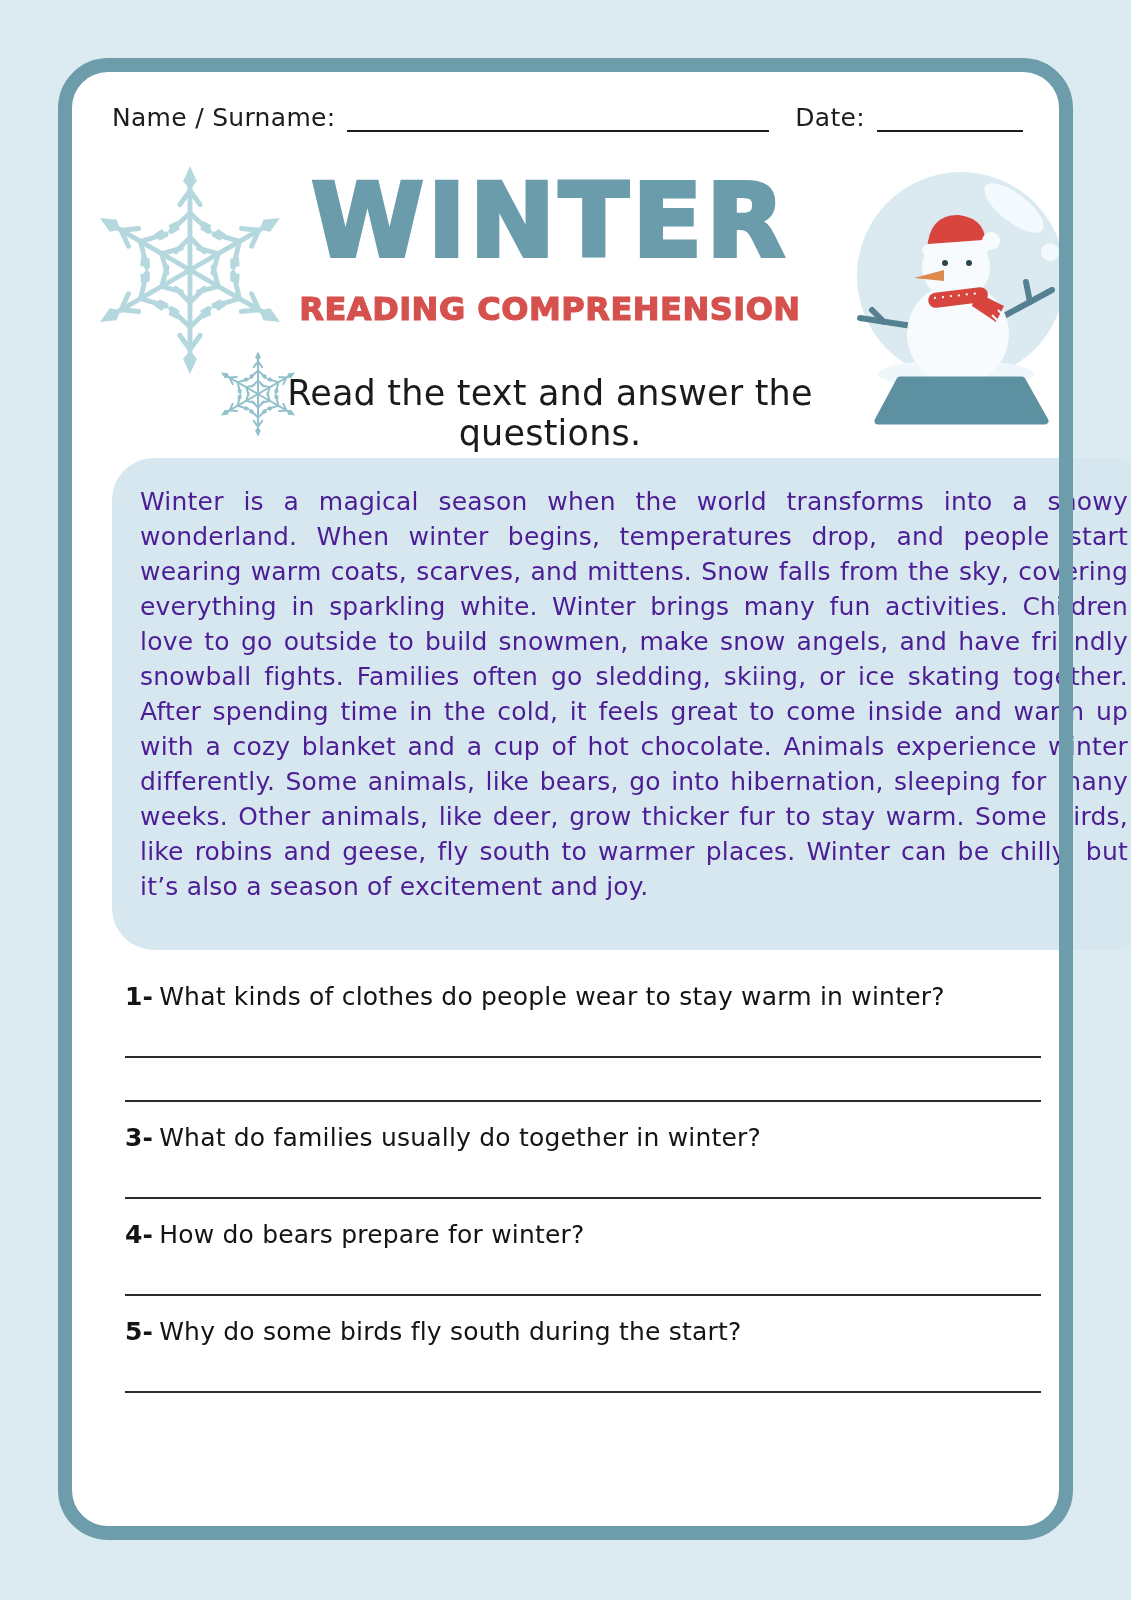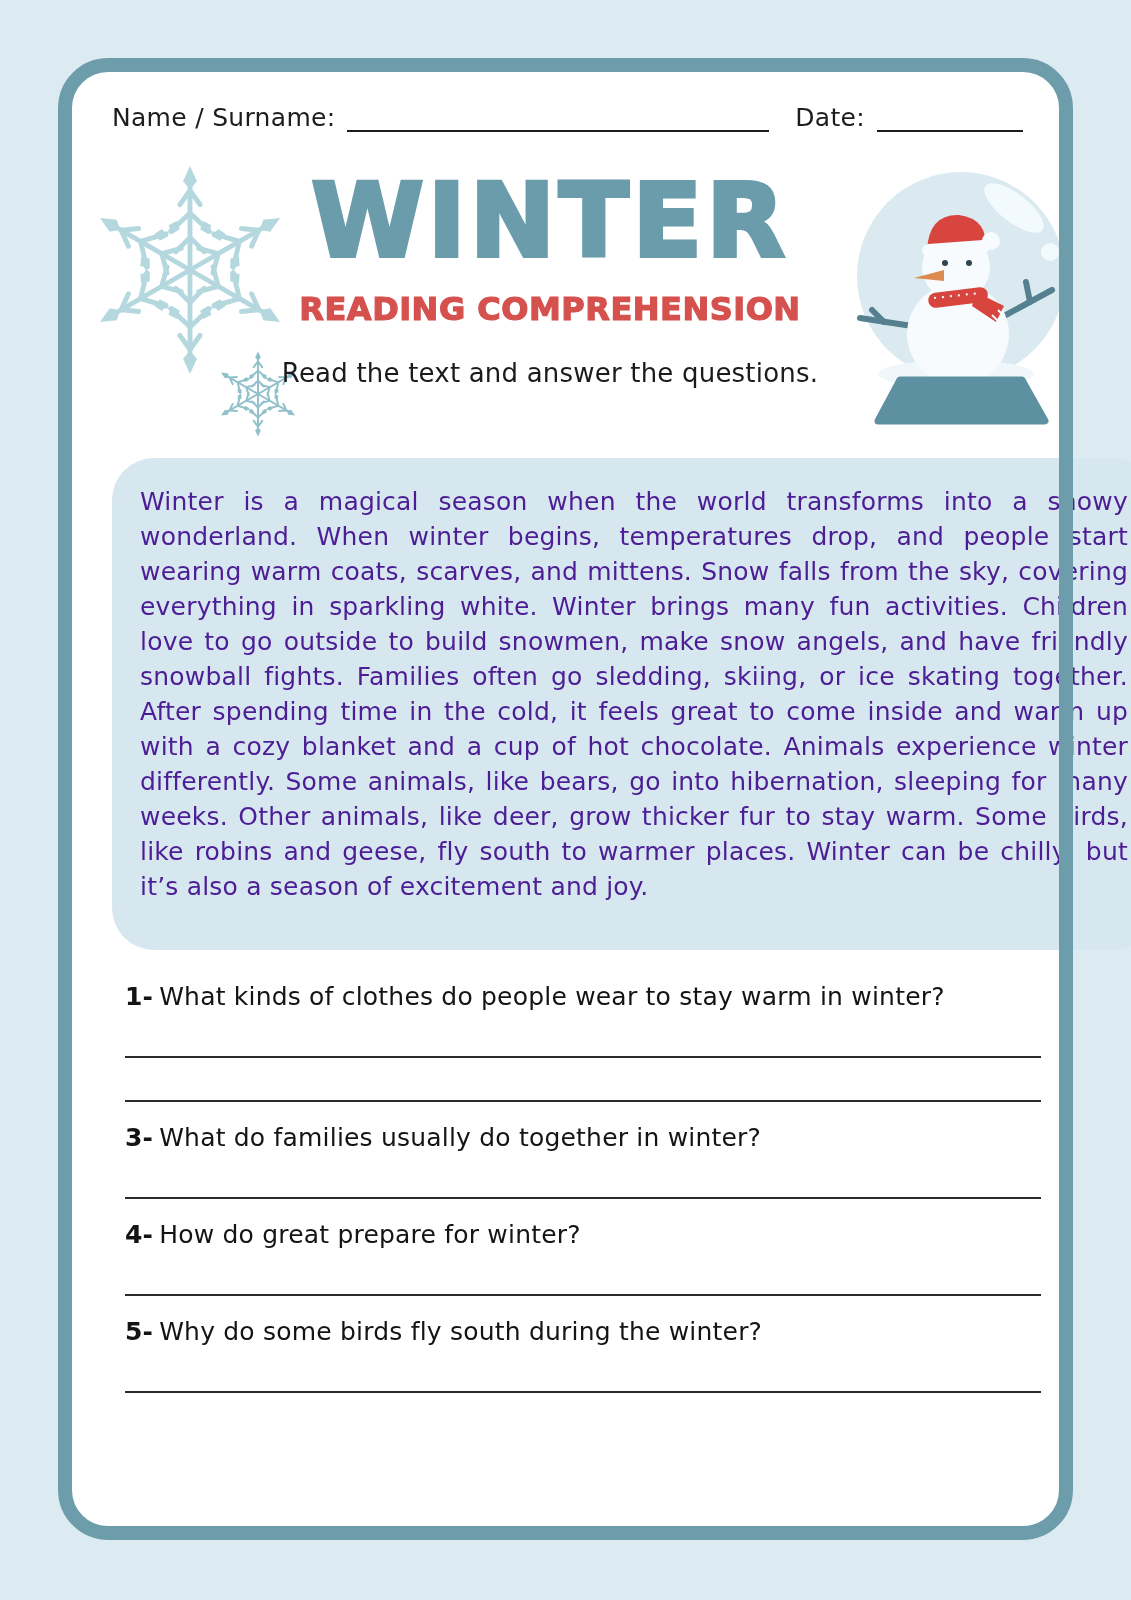--- a/index.html
+++ b/index.html
@@ -55,22 +55,22 @@
   .subtitle {
     margin-top: 14px;
     font-size: 32px;
     font-weight: bold;
     color: #d5514e;
     letter-spacing: 0.5px;
     -webkit-text-stroke: 1.2px #d5514e;
     white-space: nowrap;
   }
   .instruction {
-    margin-top: 30px;
-    font-size: 26px;
+    margin-top: 45px;
+    font-size: 35px;
     color: #1b1b1b;
     letter-spacing: 0.2px;
   }
   .snowflake-large { position: absolute; left: 30px; top: 106px; z-index: 2; color: #b5d8df; }
   .snowflake-small { position: absolute; left: 158px; top: 292px; z-index: 2; color: #93c1cb; }
   .snow-globe { position: absolute; left: 790px; top: 106px; z-index: 2; }
   
   .passage {
     position: absolute;
     left: 54px; top: 400px;
@@ -204,23 +204,23 @@
       <div class="answer-line"></div>
     </div>
     <div class="question-block">
       <div class="answer-line"></div>
     </div>
     <div class="question-block">
       <div class="question-line"><span class="q-num">3-</span><span>What do families usually do together in winter?</span></div>
       <div class="answer-line"></div>
     </div>
     <div class="question-block">
-      <div class="question-line"><span class="q-num">4-</span><span>How do great prepare for winter?</span></div>
-      <div class="answer-line"></div>
-    </div>
-    <div class="question-block">
-      <div class="question-line"><span class="q-num">5-</span><span>Why do some birds fly south during the winter?</span></div>
+      <div class="question-line"><span class="q-num">4-</span><span>How do bears prepare for winter?</span></div>
+      <div class="answer-line"></div>
+    </div>
+    <div class="question-block">
+      <div class="question-line"><span class="q-num">5-</span><span>Why do some birds fly south during the start?</span></div>
       <div class="answer-line"></div>
     </div>
   </div>
 
   <div class="card-border-overlay"></div>
 </div>
 
 </body></html>

